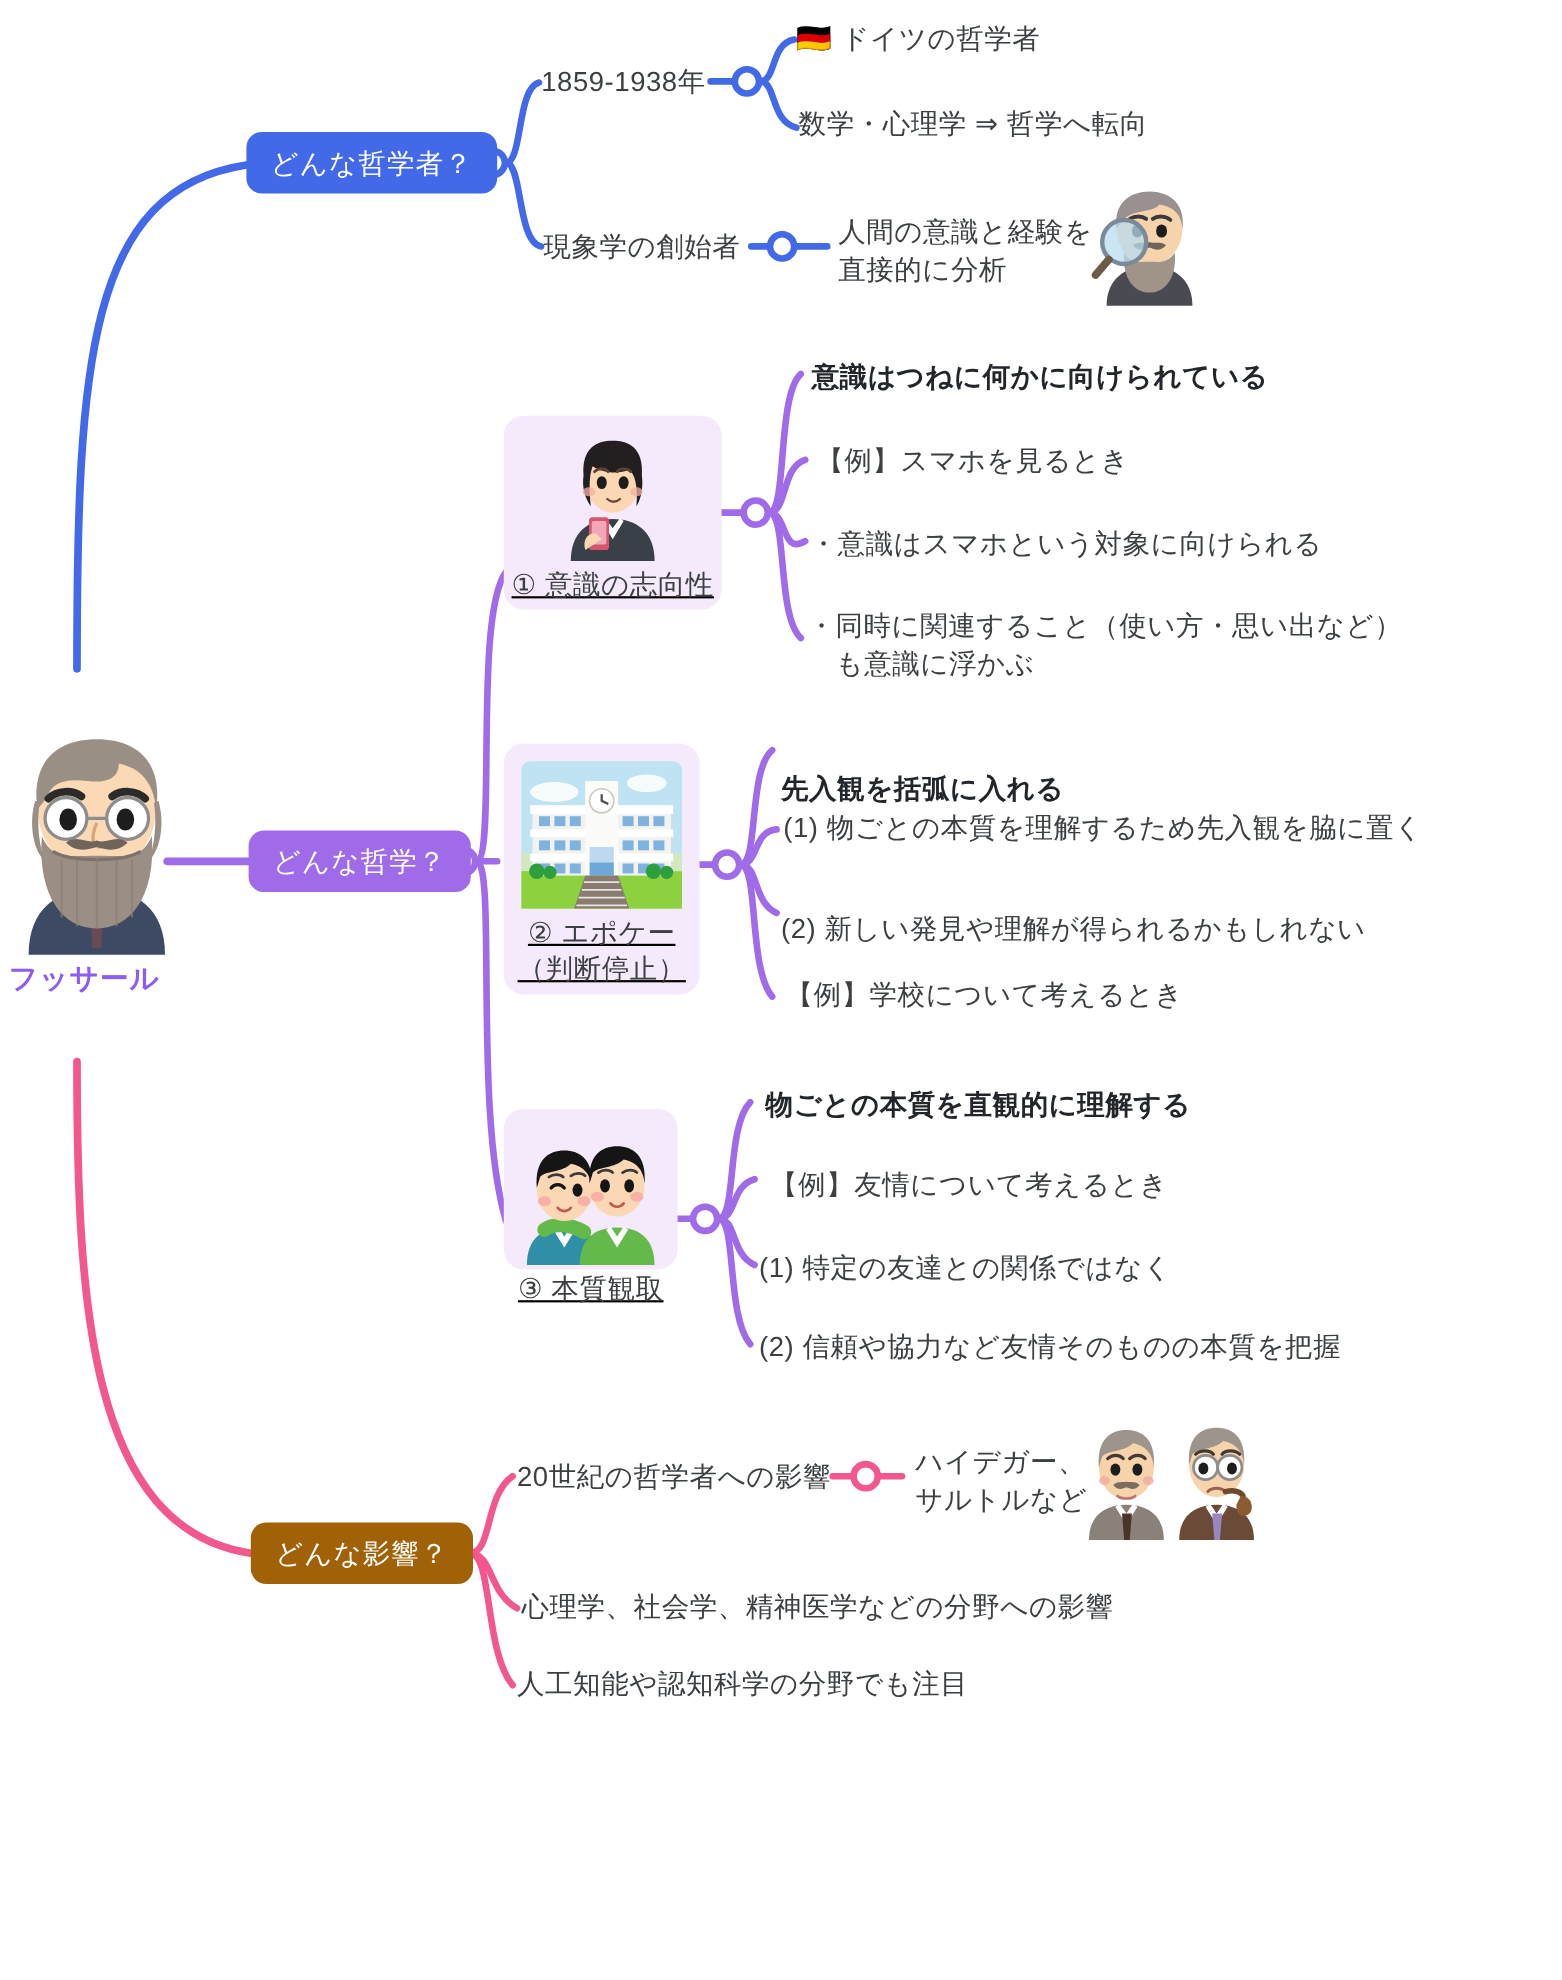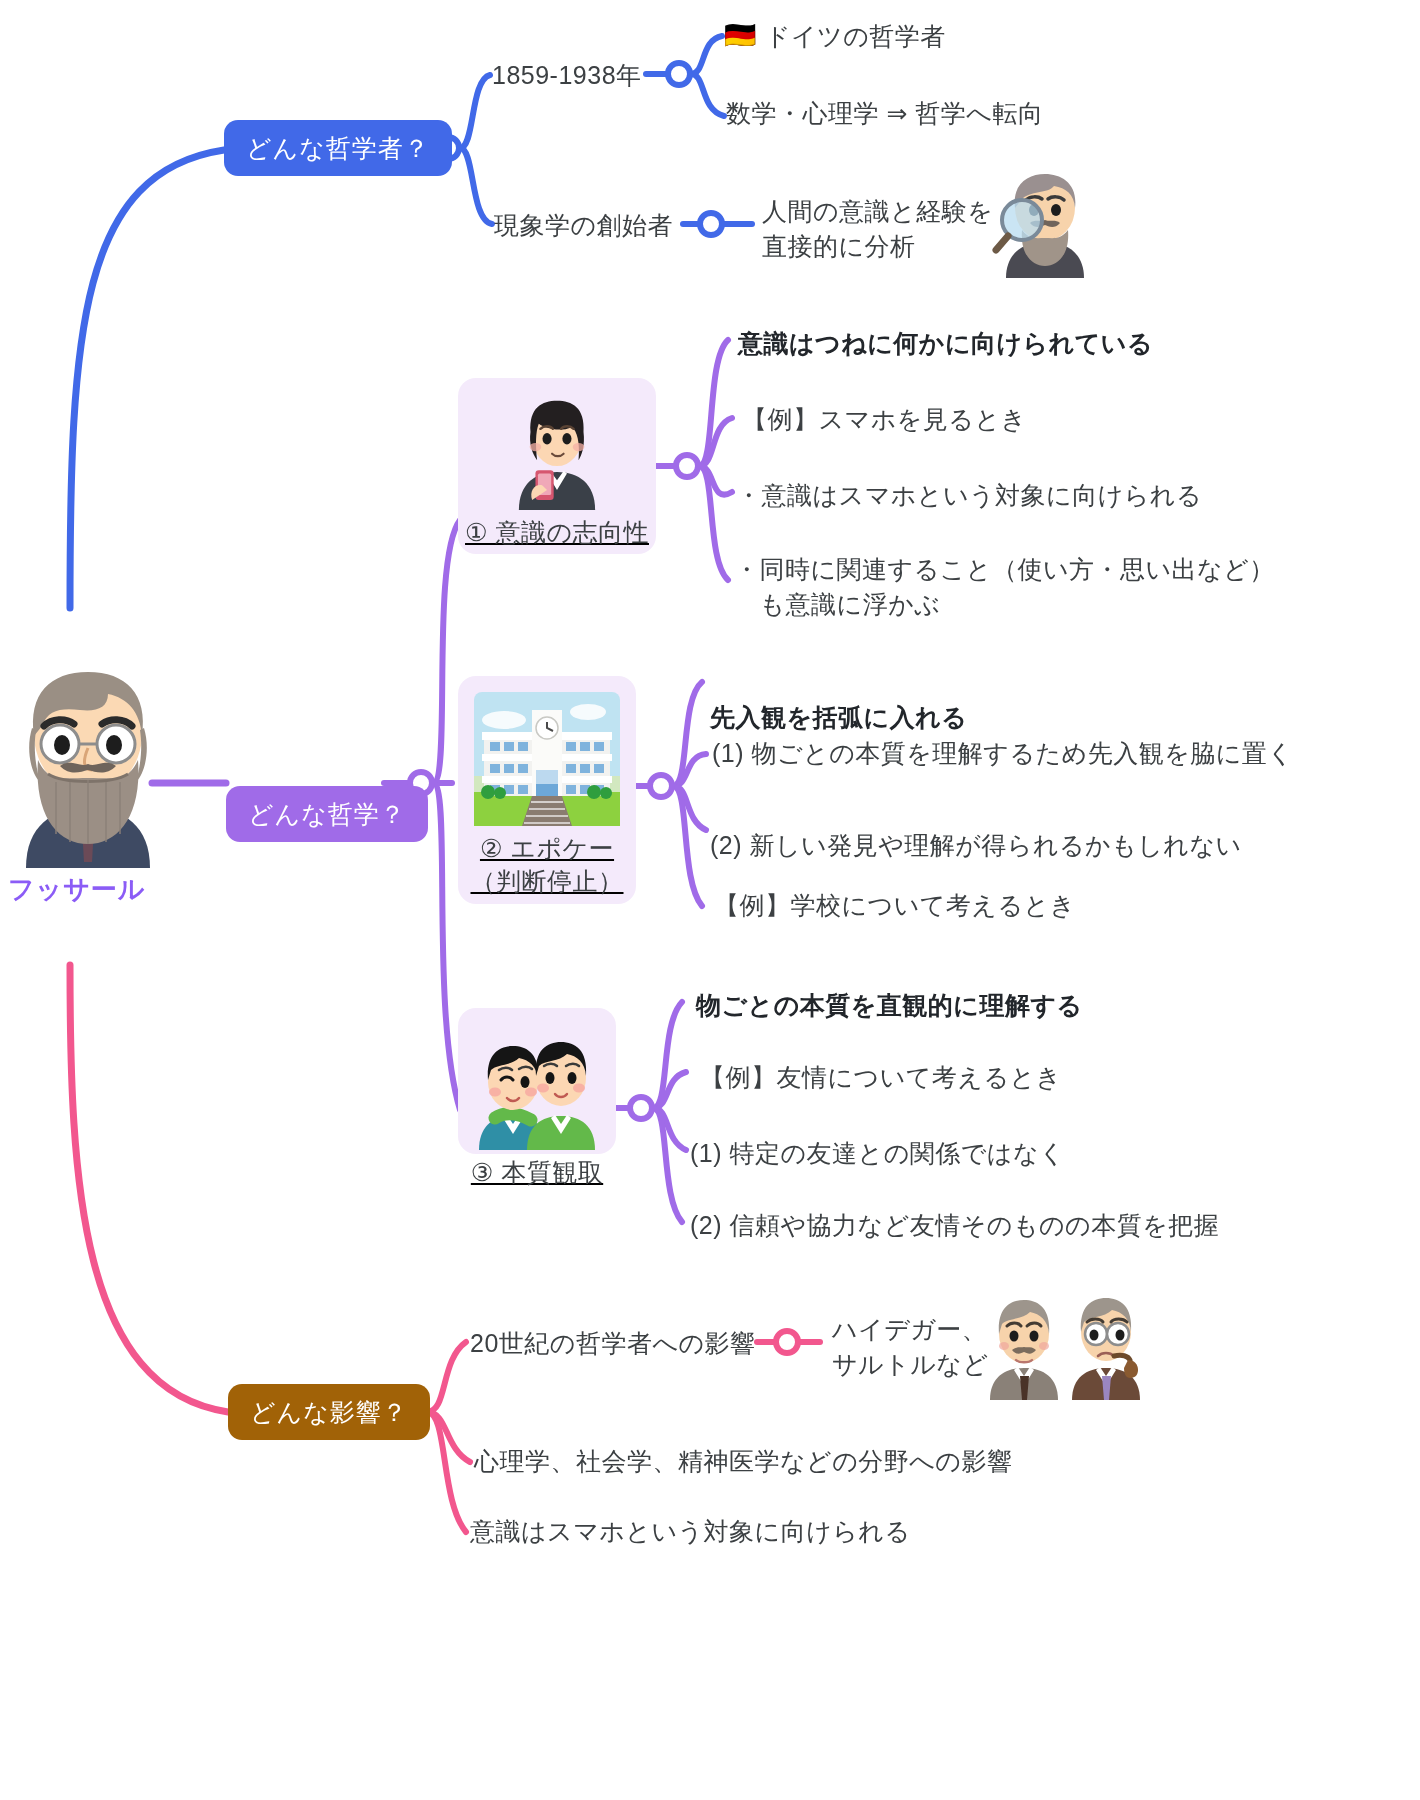--- a/index.html
+++ b/index.html
@@ -236,21 +236,21 @@
       <path d="M36,32 C40,28 48,28 52,31" stroke="#3b3b3b" stroke-width="3.5" fill="none" stroke-linecap="round"></path>
       <path d="M58,31 C62,28 70,28 74,32" stroke="#3b3b3b" stroke-width="3.5" fill="none" stroke-linecap="round"></path>
       <path d="M40,55 C44,51 50,54 55,52 C60,54 66,51 70,55 C64,62 58,58 55,57 C52,58 46,62 40,55 Z" fill="#6f645b"></path>
       <path d="M32,62 C30,86 42,98 55,98 C68,98 80,86 78,62 C70,72 64,70 55,70 C46,70 40,72 32,62 Z" fill="#a09489"></path>
 
       <circle cx="32" cy="52" r="20" fill="#b8dcf0" fill-opacity="0.75" stroke="#7a8a99" stroke-width="4"></circle>
       <path d="M18,68 L6,82" stroke="#6d5a46" stroke-width="7" stroke-linecap="round"></path>
     </svg>
   </div>
 
-  <div class="pill purple" style="left:226px; top:755px;margin-top:31px;">どんな哲学？</div>
+  <div class="pill purple" style="left:226px; top:755px;">どんな哲学？</div>
 
   <div class="card" style="left:458px; top:378px; width:198px; height:176px;">
     <div class="art">
       <svg viewBox="0 0 140 140" width="140" height="116">
         <path d="M24,140 C24,108 44,94 70,94 C96,94 116,108 116,140 Z" fill="#3a4048"></path>
         <path d="M58,96 L70,116 L82,96 L78,93 L70,104 L62,93 Z" fill="#ffffff"></path>
         <ellipse cx="70" cy="52" rx="30" ry="35" fill="#fcd7b3"></ellipse>
         <path d="M38,46 C36,16 52,8 70,8 C88,8 104,16 102,46 C104,62 100,74 96,80 C98,58 94,44 88,40 C74,46 56,42 48,36 C44,46 44,62 46,80 C40,72 36,60 38,46 Z" fill="#231f20"></path>
         <ellipse cx="58" cy="54" rx="5.5" ry="7" fill="#1d1d1d"></ellipse>
         <ellipse cx="82" cy="54" rx="5.5" ry="7" fill="#1d1d1d"></ellipse>
@@ -426,15 +426,15 @@
         <path d="M112,66 C116,62 124,62 128,66" stroke="#9b5f56" stroke-width="2.6" fill="none" stroke-linecap="round"></path>
 
         <path d="M128,66 C136,64 142,66 144,70" stroke="#6d4a2b" stroke-width="5" fill="none" stroke-linecap="round"></path>
         <path d="M142,70 C148,70 152,74 152,80 C152,86 148,88 144,88 C140,88 138,84 138,78 Z" fill="#8a5a30"></path>
       </g>
     </svg>
   </div>
 
   <div class="leaf" style="left:474px; top:1444px;">心理学、社会学、精神医学などの分野への影響</div>
 
-  <div class="leaf" style="left:470px; top:1514px;">意識はスマホという対象に向けられる</div>
+  <div class="leaf" style="left:470px; top:1514px;">人工知能や認知科学の分野でも注目</div>
 
 </div>
 
 </body></html>

